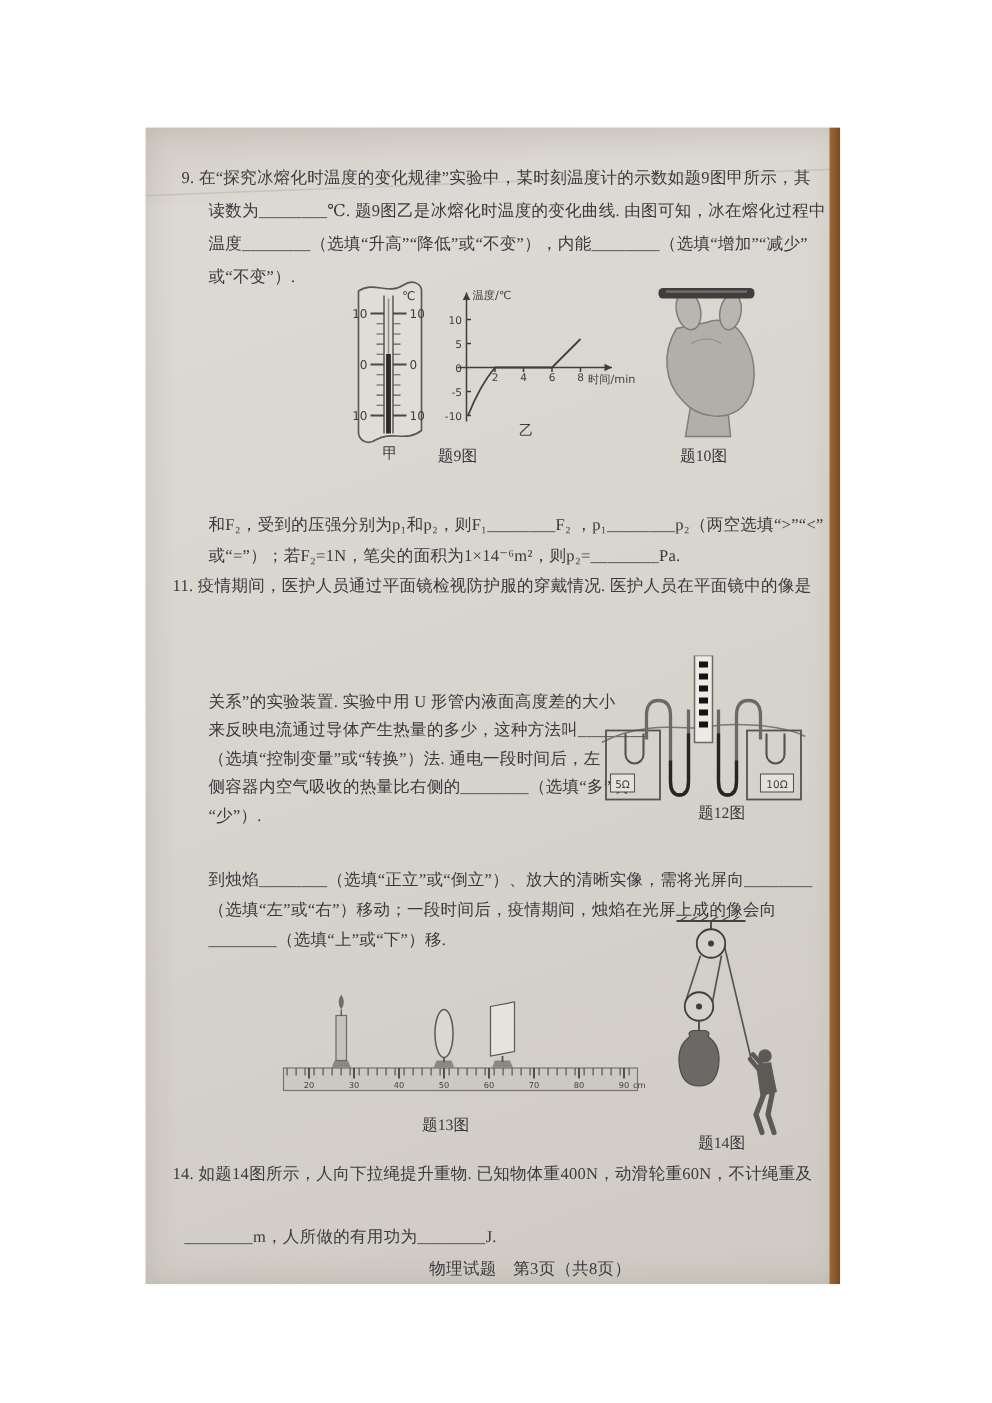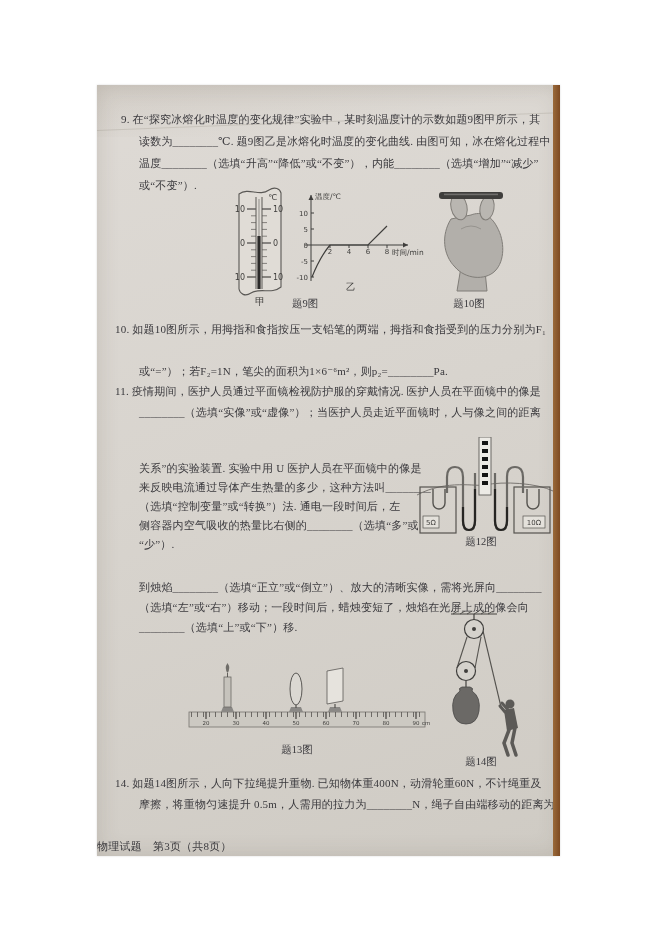--- a/index.html
+++ b/index.html
@@ -116,33 +116,32 @@
       <ellipse cx="60" cy="23" rx="7" ry="12" transform="rotate(10 60 23)" fill="#b9b6b1" stroke="#807d78" stroke-width="1"></ellipse>
       <path d="M34,44 Q44,38 54,44" fill="none" stroke="#8f8c87" stroke-width="0.8"></path>
       <rect x="12" y="7" width="64" height="7" rx="3" fill="#3f3e3c"></rect>
       <rect x="17" y="8.6" width="54" height="1.6" fill="#8a8885" opacity="0.65"></rect>
     </svg>
   </div>
 
   <div class="cap" style="left:186px;top:212px;width:44px">题9图</div>
   <div class="cap" style="left:344px;top:212px;width:56px">题10图</div>
 
-  <div class="ln" style="left:18px;top:238px">10. 如题10图所示，用拇指和食指按压一支铅笔的两端，拇指和食指受到的压力分别为F₁</div>
-  <div class="ln" style="left:42px;top:280px">或“=”）；若F₂=1N，笔尖的面积为1×6⁻⁶m²，则p₂=________Pa.</div>
+  <div class="ln" style="left:42px;top:259px">和F₂，受到的压强分别为p₁和p₂，则F₁________F₂ ，p₁________p₂（两空选填“&gt;”“&lt;”</div>
+  <div class="ln" style="left:42px;top:280px">或“=”）；若F₂=1N，笔尖的面积为1×14⁻⁶m²，则p₂=________Pa.</div>
 
   <div class="ln" style="left:18px;top:300px">11. 疫情期间，医护人员通过平面镜检视防护服的穿戴情况. 医护人员在平面镜中的像是</div>
-  <div class="ln" style="left:42px;top:321px">________（选填“实像”或“虚像”）；当医护人员走近平面镜时，人与像之间的距离</div>
-
-  <div class="ln" style="left:42px;top:377px">关系”的实验装置. 实验中用 U 医护人员在平面镜中的像是</div>
+
+  <div class="ln" style="left:42px;top:377px">关系”的实验装置. 实验中用 U 形管内液面高度差的大小</div>
   <div class="ln" style="left:42px;top:396px">来反映电流通过导体产生热量的多少，这种方法叫________</div>
   <div class="ln" style="left:42px;top:434px">侧容器内空气吸收的热量比右侧的________（选填“多”或</div>
   <div class="ln" style="left:42px;top:415px">（选填“控制变量”或“转换”）法. 通电一段时间后，左</div>
   <div class="ln" style="left:42px;top:453px">“少”）.</div>
 
-  <div class="fig" style="left:320px;top:352px">
+  <div class="fig" style="left:304px;top:352px">
     <svg width="136" height="100" viewBox="0 0 136 100">
       <path d="M0,58 C30,42 60,50 68,48 C86,44 120,46 136,54" fill="none" stroke="#7a7672" stroke-width="1"></path>
       <rect x="3" y="50" width="36" height="46" fill="none" stroke="#55534f" stroke-width="1.2"></rect>
       <rect x="97" y="50" width="36" height="46" fill="none" stroke="#55534f" stroke-width="1.2"></rect>
       <path d="M16,52 L16,66 A6,6 0 1,0 28,66 L28,52" fill="none" stroke="#55534f" stroke-width="1.4"></path>
       <path d="M110,52 L110,66 A6,6 0 1,0 122,66 L122,52" fill="none" stroke="#55534f" stroke-width="1.4"></path>
       <path d="M30,56 L30,40 Q30,30 38,30 Q46,30 46,40 L46,84 Q46,93 52,93 Q58,93 58,84 L58,36" fill="none" stroke="#6b6965" stroke-width="2.2"></path>
       <path d="M46,70 L46,84 Q46,93 52,93 Q58,93 58,84 L58,52" fill="none" stroke="#262523" stroke-width="2.2"></path>
       <path d="M106,56 L106,40 Q106,30 98,30 Q90,30 90,40 L90,84 Q90,93 84,93 Q78,93 78,84 L78,36" fill="none" stroke="#6b6965" stroke-width="2.2"></path>
       <path d="M90,70 L90,84 Q90,93 84,93 Q78,93 78,84 L78,52" fill="none" stroke="#262523" stroke-width="2.2"></path>
@@ -157,21 +156,21 @@
       </g>
       <rect x="6" y="79" width="16" height="12" fill="#e4e1db" stroke="#55534f" stroke-width="0.7"></rect>
       <rect x="106" y="79" width="22" height="12" fill="#e4e1db" stroke="#55534f" stroke-width="0.7"></rect>
       <text x="14" y="88" font-size="7" text-anchor="middle">5Ω</text>
       <text x="117" y="88" font-size="7" text-anchor="middle">10Ω</text>
     </svg>
   </div>
   <div class="cap" style="left:356px;top:450px;width:56px">题12图</div>
 
   <div class="ln" style="left:42px;top:496px">到烛焰________（选填“正立”或“倒立”）、放大的清晰实像，需将光屏向________</div>
-  <div class="ln" style="left:42px;top:516px">（选填“左”或“右”）移动；一段时间后，蜡烛变短了，烛焰在光屏上成的像会向</div>
+  <div class="ln" style="left:42px;top:516px">（选填“左”或“右”）移动；一段时间后，疫情期间，烛焰在光屏上成的像会向</div>
   <div class="ln" style="left:42px;top:536px">________（选填“上”或“下”）移.</div>
 
   <div class="fig" style="left:84px;top:566px">
     <svg width="250" height="92" viewBox="0 0 250 92">
       <rect x="8" y="61" width="236" height="15" fill="#ccc9c2" stroke="#77746f" stroke-width="0.8"></rect>
       <line x1="10" y1="63.5" x2="242" y2="63.5" stroke="#55534f" stroke-width="5" stroke-dasharray="0.8 5.2"></line>
       <line x1="24.4" y1="64.5" x2="242" y2="64.5" stroke="#44423f" stroke-width="7" stroke-dasharray="1.2 28.8"></line>
       <text x="25" y="74" font-size="5.5" text-anchor="middle">20</text>
       <text x="55" y="74" font-size="5.5" text-anchor="middle">30</text>
       <text x="85" y="74" font-size="5.5" text-anchor="middle">40</text>
@@ -213,18 +212,18 @@
       <path d="M79,99 L89,97 L93,117 L82,120 Z" fill="#5c5a57"></path>
       <line x1="80" y1="101" x2="75" y2="95" stroke="#5c5a57" stroke-width="3" stroke-linecap="round"></line>
       <line x1="84" y1="100" x2="77" y2="92" stroke="#5c5a57" stroke-width="3" stroke-linecap="round"></line>
       <path d="M84,119 L79,132 L83,144" fill="none" stroke="#5c5a57" stroke-width="3.5" stroke-linecap="round"></path>
       <path d="M90,117 L87,132 L91,144" fill="none" stroke="#5c5a57" stroke-width="3.5" stroke-linecap="round"></path>
     </svg>
   </div>
   <div class="cap" style="left:356px;top:670px;width:56px">题14图</div>
 
   <div class="ln" style="left:18px;top:692px">14. 如题14图所示，人向下拉绳提升重物. 已知物体重400N，动滑轮重60N，不计绳重及</div>
-  <div class="ln" style="left:42px;top:713px">摩擦，将重物匀速提升 0.5m，人需用的拉力为________N，绳子自由端移动的距离为</div>
-
-  <div class="ln" style="left:0;top:755px;width:513px;white-space:nowrap">物理试题　第3页（共8页）</div>
+  <div class="ln" style="left:26px;top:734px">________m，人所做的有用功为________J.</div>
+
+  <div class="ln" style="left:0;top:755px;width:513px;text-align:center;white-space:nowrap">物理试题　第3页（共8页）</div>
 
   <div class="desk-edge"></div>
 </div>
 
 </body></html>

